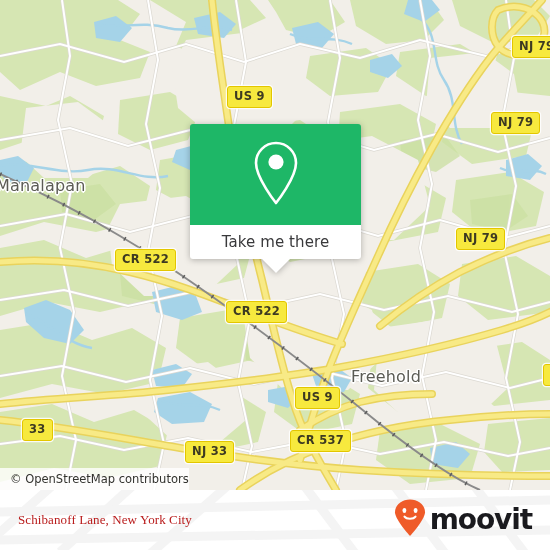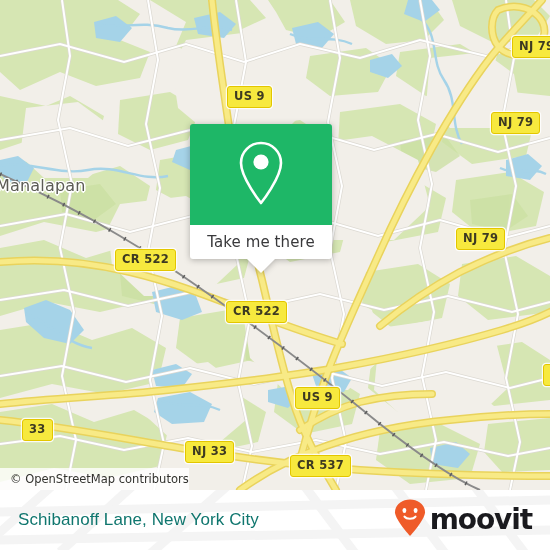--- a/index.html
+++ b/index.html
@@ -77,21 +77,21 @@
     font-size: 11.5px;
     color: #32322e;
     white-space: nowrap;
   }
 
   
   #popup-card {
     position: absolute;
     left: 190px;
     top: 124px;
-    width: 142px;
+    width: 171px;
     filter: drop-shadow(0 1px 3px rgba(0,0,0,.28));
   }
   #popup-top {
     background: #1eb767;
     height: 101px;
     border-radius: 3px 3px 0 0;
     display: flex;
     align-items: center;
     justify-content: center;
   }
@@ -142,23 +142,23 @@
     position: relative;
     width: 550px;
     height: 60px;
     display: flex;
     align-items: center;
     justify-content: space-between;
     padding: 0 18px 0 18px;
     box-sizing: border-box;
   }
   #footer-title {
-    font-family: Liberation Sans, sans-serif;
-    font-size: 17px;
-    color: #0f766e;
+    font-family: Liberation Serif, serif;
+    font-size: 13px;
+    color: #b91c1c;
     letter-spacing: .1px;
     white-space: nowrap;
   }
   #brand {
     display: flex;
     align-items: center;
     gap: 4px;
   }
   #brand-name {
     font-family: "DejaVu Sans", sans-serif;
@@ -335,33 +335,34 @@
 
         <g>
           <path d="M0,174 C40,192 80,212 120,236 C164,262 206,292 248,322 C292,354 336,388 380,424 C418,454 452,478 480,490" stroke="#8a8a8a" stroke-width="2" fill="none"></path>
           <path d="M0,174 C40,192 80,212 120,236 C164,262 206,292 248,322 C292,354 336,388 380,424 C418,454 452,478 480,490" stroke="#5d5d5d" stroke-width="4" fill="none" stroke-dasharray="1.5 16"></path>
         </g>
 
       </g>
     </svg>
 
     <div class="place-label" style="left:-4px; top:176px;">Manalapan</div>
+    <div class="place-label" style="left:351px; top:367px;">Freehold</div>
 
     <div class="shield" style="left:484px; top:36px;">NJ 79</div>
     <div class="shield" style="left:199px; top:86px;">US 9</div>
     <div class="shield" style="left:463px; top:112px;">NJ 79</div>
     <div class="shield" style="left:428px; top:228px;">NJ 79</div>
     <div class="shield" style="left:87px;  top:249px;">CR 522</div>
     <div class="shield" style="left:198px; top:301px;">CR 522</div>
     <div class="shield" style="left:530px; top:288px;">CR 5</div>
     <div class="shield" style="left:515px; top:364px;">CR 55</div>
     <div class="shield" style="left:267px; top:387px;">US 9</div>
     <div class="shield" style="left:-6px;  top:419px;">33</div>
     <div class="shield" style="left:157px; top:441px;">NJ 33</div>
-    <div class="shield" style="left:262px; top:455px;">CR 537</div>
+    <div class="shield" style="left:262px; top:430px;">CR 537</div>
     <div class="shield" style="left:524px; top:470px;">CR 5</div>
 
     <div id="attribution">© OpenStreetMap contributors</div>
   </div>
 
   <div id="popup-card">
     <div id="popup-top">
       <span>
         <svg width="56" height="66" viewBox="0 0 56 66" fill="none" stroke="#ffffff" stroke-width="2.6" aria-hidden="true">
           <path d="M28,63 C28,63 48,38 48,23 C48,11.9 39.05,3 28,3 C16.95,3 8,11.9 8,23 C8,38 28,63 28,63 Z" stroke-linejoin="round"></path>

